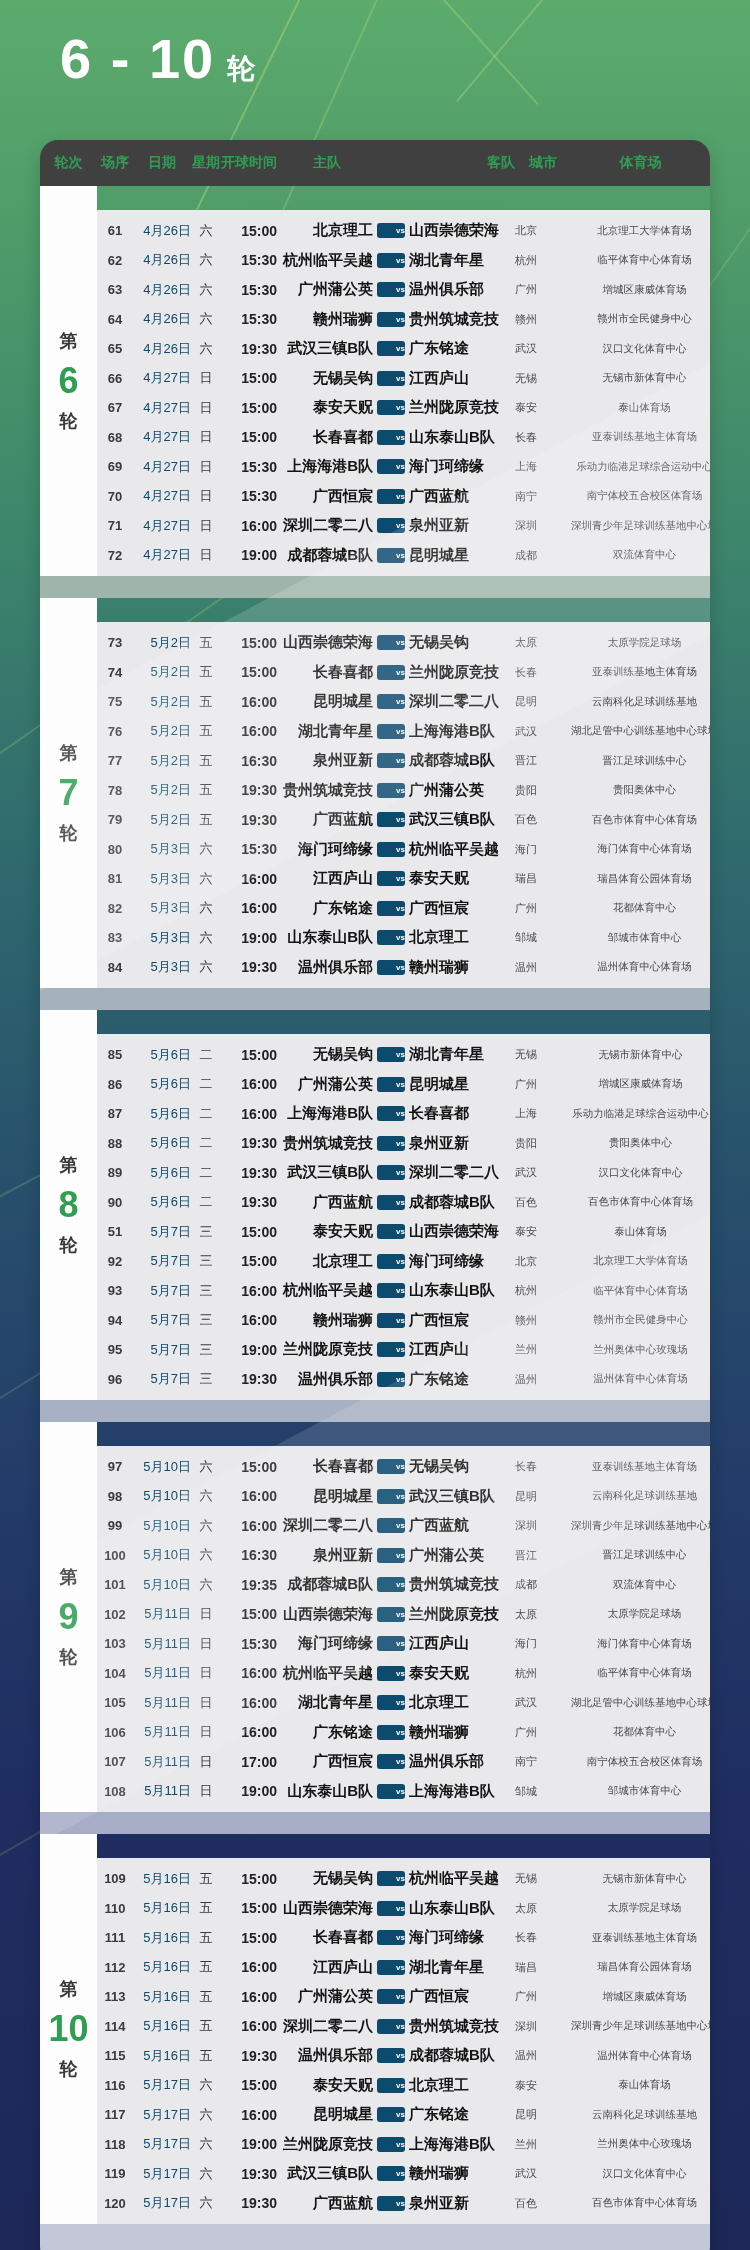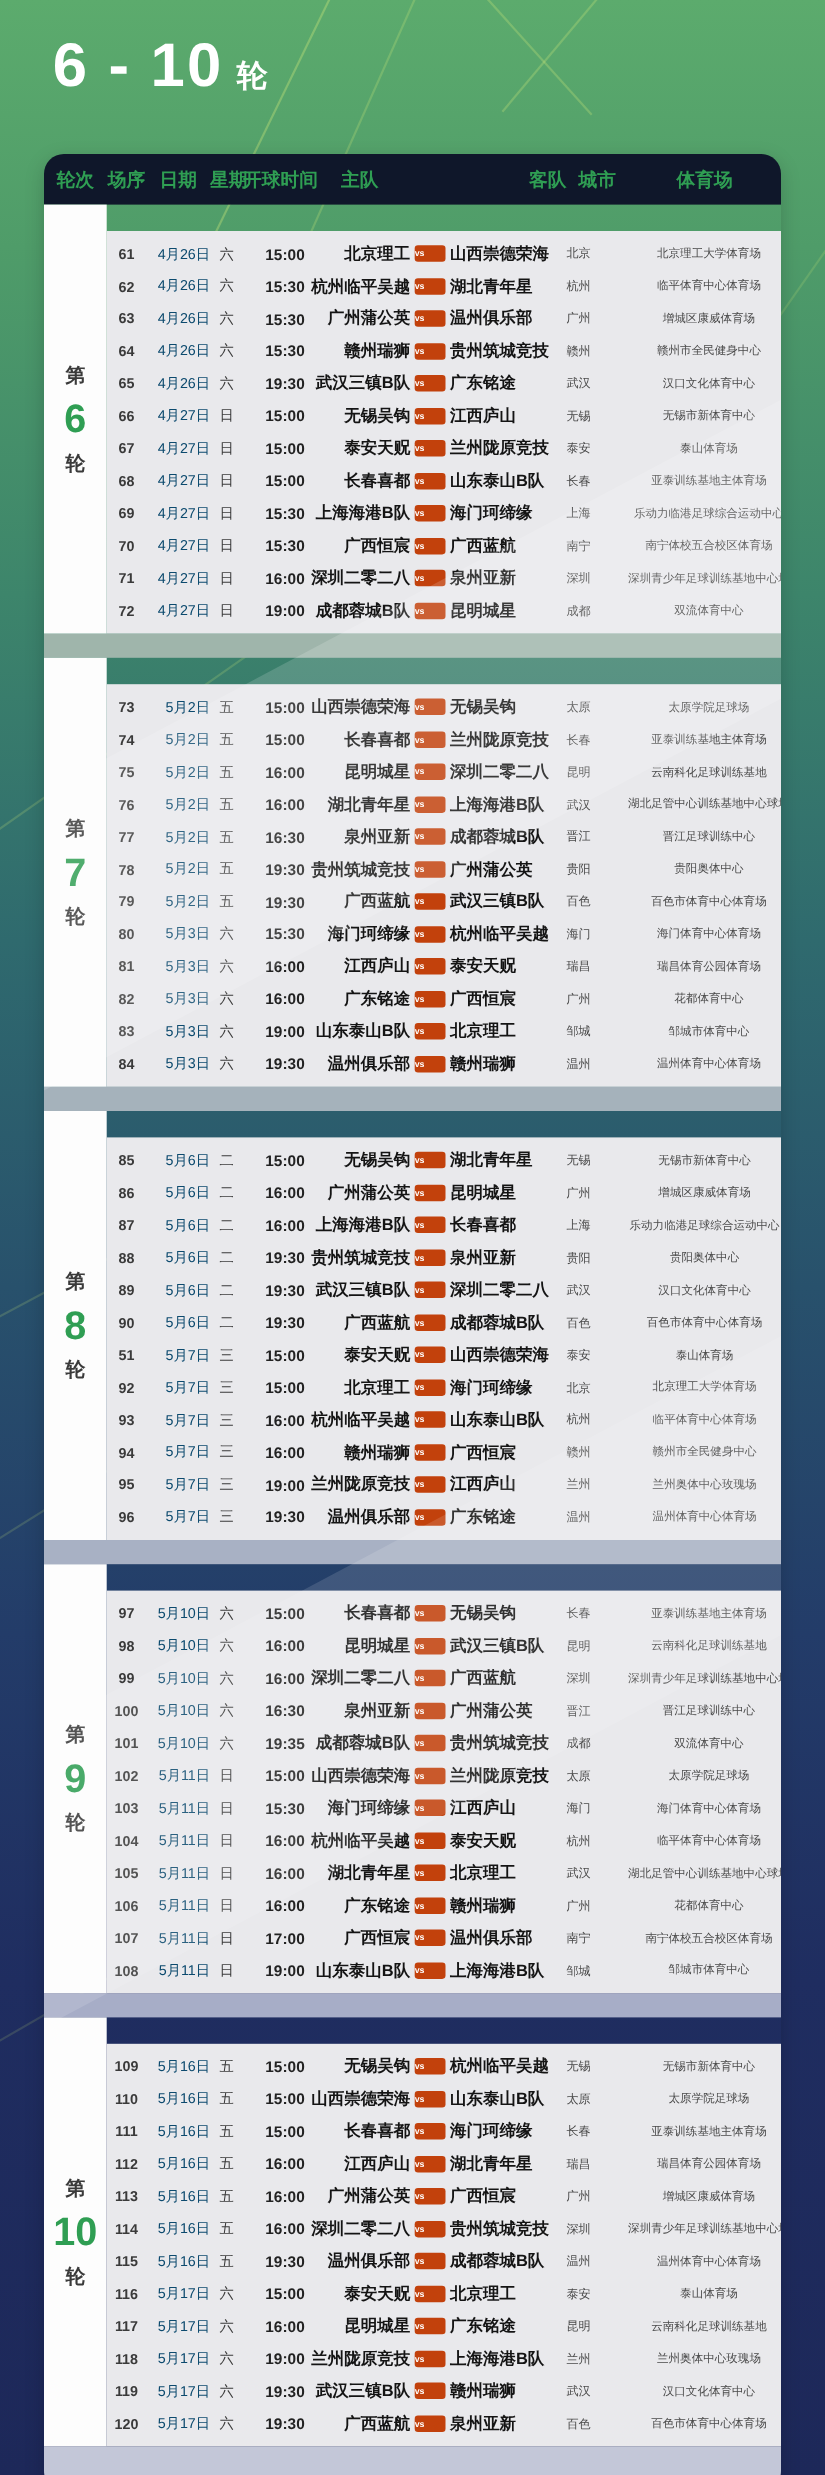--- a/index.html
+++ b/index.html
@@ -13,23 +13,23 @@
   
   .deco{position:absolute;inset:0;overflow:hidden;pointer-events:none;}
   .line{position:absolute;width:2px;background:rgba(200,230,120,.38);}
   
   .card{
     position:absolute;left:40px;top:140px;width:670px;
     border-radius:18px 18px 24px 24px;overflow:hidden;
     box-shadow:0 6px 18px rgba(0,0,0,.18);
   }
   .thead{
-    height:46px;background:#0f172a;display:grid;align-items:center;
+    height:46px;background:#404040;display:grid;align-items:center;
     grid-template-columns:57px 36px 58px 30px 56px 100px 28px 110px 56px 1fr;
-    color:#2f9e53;font-weight:bold;font-size:17px;
+    color:#2f9e53;font-weight:bold;font-size:14px;
   }
   .thead .th{text-align:center;white-space:nowrap;}
   .thead .th.away-h{text-align:right;padding-left:10px;}
   .section{display:flex;}
   .round-col{
     width:57px;flex:0 0 57px;background:#fdfdfd;
     display:flex;flex-direction:column;align-items:center;justify-content:center;
     gap:10px;
   }
   .round-pre,.round-suf{font-size:18px;font-weight:bold;color:#3a3a3a;}
@@ -40,34 +40,34 @@
     grid-template-columns:36px 58px 30px 56px 100px 28px 110px 56px 1fr;
   }
   .c-no{font-size:13px;color:#3a3a3a;text-align:center;font-weight:600;}
   .c-date{font-size:13px;color:#0c4a6e;text-align:right;white-space:nowrap;}
   .c-day{font-size:13px;color:#3a3a3a;text-align:center;}
   .c-time{font-size:14px;color:#222;text-align:right;font-weight:700;}
   .c-home{font-size:15px;color:#141414;text-align:right;font-weight:700;white-space:nowrap;padding-right:4px;}
   .c-away{font-size:15px;color:#141414;text-align:left;font-weight:700;white-space:nowrap;padding-left:4px;}
   .c-vs{display:flex;justify-content:center;}
   .vs-badge{
-    width:29px;height:15px;border-radius:3px;background:#c2410c;color:#fff;
-    font-size:8px;line-height:15px;text-align:left;font-weight:bold;display:block;
+    width:29px;height:15px;border-radius:3px;background:#0c4a6e;color:#fff;
+    font-size:8px;line-height:15px;text-align:right;font-weight:bold;display:block;
   }
   .c-city{font-size:11px;color:#4a4a4a;text-align:left;white-space:nowrap;}
   .c-stadium{font-size:10.5px;color:#4a4a4a;text-align:center;white-space:nowrap;font-family:Liberation Mono, monospace;}
   .sep{height:22px;width:100%;}
   .tfoot{height:46px;background:#c3c7d8;}
   .sheen{
     position:absolute;width:980px;height:240px;background:rgba(255,255,255,.16);
     transform:rotate(-28deg);pointer-events:none;z-index:5;
   }
   
   .title{
-    position:absolute;left:48px;top:26px;color:#ffffff;z-index:2;
+    position:absolute;left:60px;top:26px;color:#ffffff;z-index:2;
     font-weight:800;letter-spacing:2px;white-space:nowrap;
   }
   .title .range{font-size:56px;}
   .title .suffix{font-size:28px;margin-left:12px;}
 </style>
 </head>
 <body>
 
 <div class="deco">
   <div class="line" style="height:420px;left:225px;top:-60px;transform:rotate(26deg);"></div>

